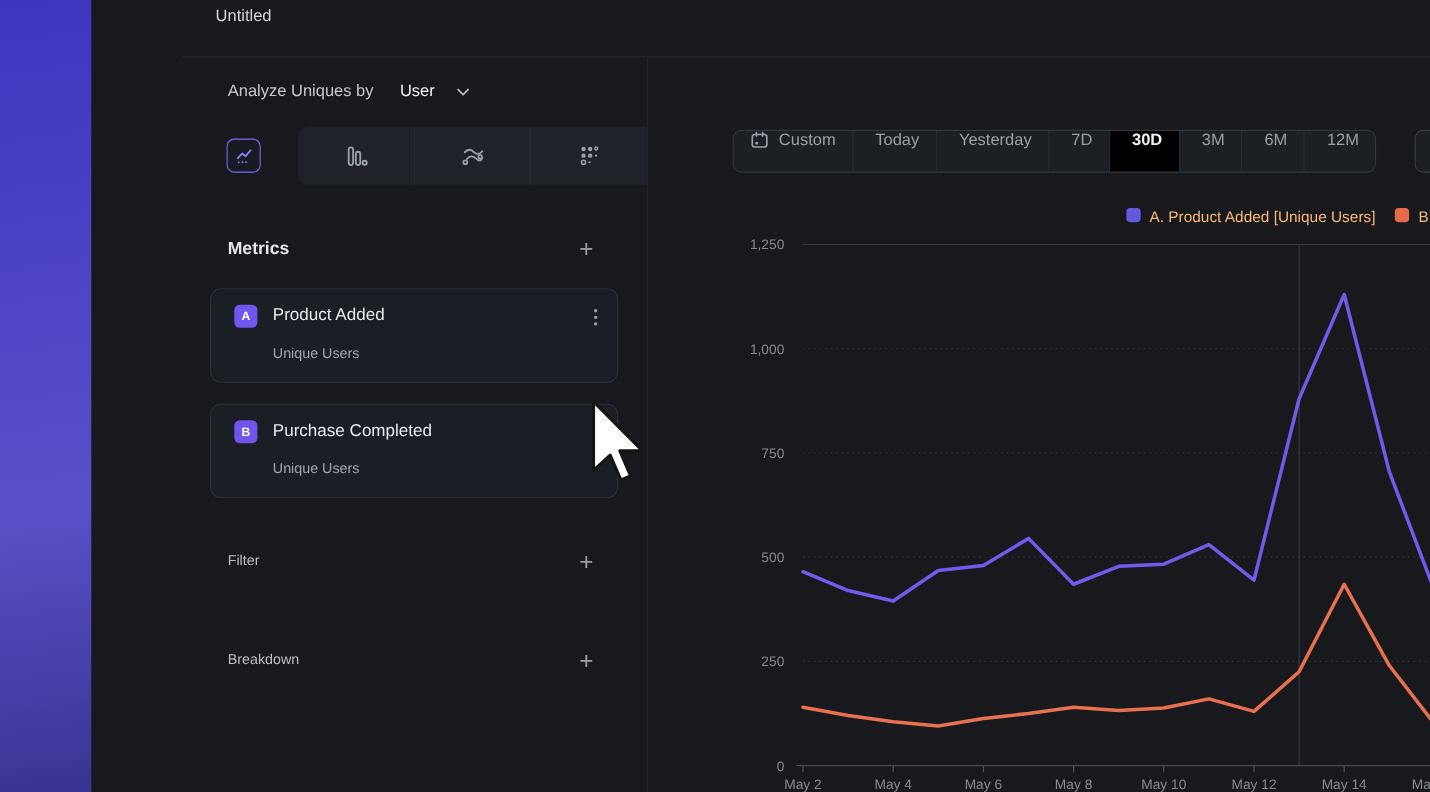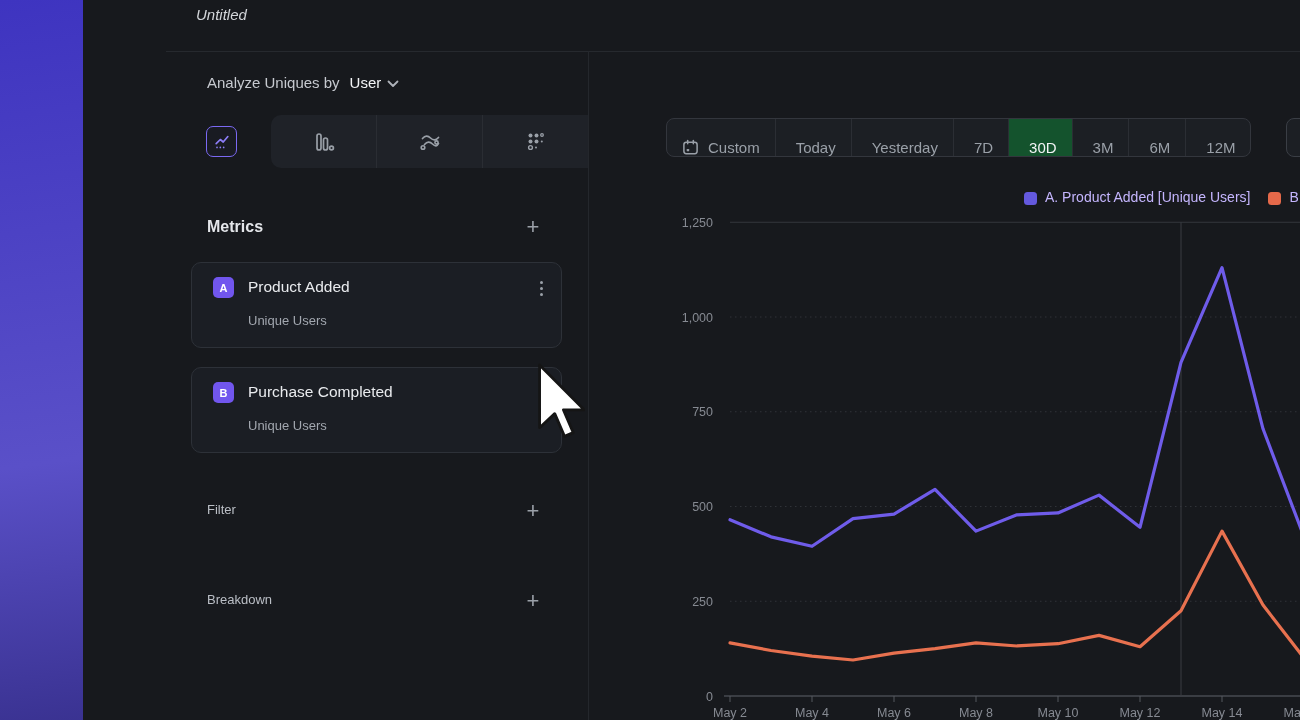--- a/index.html
+++ b/index.html
@@ -11,23 +11,23 @@
     -webkit-font-smoothing:antialiased;
   }
   .app {
     position:absolute; left:83px; top:0; right:0; bottom:0;
     background:#17191d;
   }
   .abs { position:absolute; }
   .hdivider { position:absolute; left:83px; right:0; top:51px; height:1px; background:#26292e; }
   .vdivider { position:absolute; left:505px; top:51px; bottom:0; width:1px; background:#24272c; }
 
-  .win-title { left:113px; top:6px; font-size:15px; font-weight:500; color:#d3d6da;font-style:italic; }
-
-  .analyze-row { left:124px; top:74px; font-size:15px; color:#c6c9cf; display:flex; align-items:center; gap:6px; }
+  .win-title { left:113px; top:6px; font-size:15px; font-weight:500; color:#d3d6da; }
+
+  .analyze-row { left:124px; top:74px; font-size:15px; color:#c6c9cf; display:flex; align-items:center; gap:20px; }
   .analyze-row .val { color:#f3f4f6; font-weight:400; margin-left:4px; }
   .chev { margin-top:2px; }
 
   .tab-selected {
     left:123px; top:126px; width:31px; height:31px;
     border:1.5px solid #7b69f3; border-radius:7px;
     display:flex; align-items:center; justify-content:center;
     background:#191b22;
   }
   .tabs-strip {
@@ -55,35 +55,35 @@
   .metric-sub  { position:absolute; left:56px; top:50px; font-size:13px; color:#a2a7af; }
   .kebab { position:absolute; right:16px; top:16px; display:flex; flex-direction:column; gap:3px; padding:2px; }
   .kebab i { width:3px; height:3px; border-radius:50%; background:#9aa0a8; }
 
   .range-group {
     left:583px; top:118px; height:39px;
     display:inline-flex; align-items:stretch;
     background:#1c1f24; border:1px solid #33363d; border-radius:8px; overflow:hidden;
   }
   .range-btn {
-    display:flex; align-items:flex-end; gap:9px; padding:0 15px;
+    display:flex; align-items:flex-start; gap:9px; padding:0 15px;
     font-size:15px; color:#9aa0a8; white-space:nowrap;
   }
   .range-btn + .range-btn { border-left:1px solid #2b2e34;padding-left:20px; }
-  .range-btn.selected { background:#14532d; color:#f2f3f5; font-weight:400; }
+  .range-btn.selected { background:#000000; color:#f2f3f5; font-weight:700; }
 
   .compare-btn {
     left:1203px; top:118px; height:39px; width:130px;
     background:#1c1f24; border:1px solid #3a3e45; border-radius:8px;
     color:#eef0f2; font-weight:700; font-size:15px;
     display:flex; align-items:center; padding:0 24px;
   }
 
   .legend { left:941px; top:189px; display:flex; gap:18px; white-space:nowrap; }
-  .legend .item { display:flex; align-items:flex-end; gap:8px; font-size:14px; color:#c4b5fd; }
+  .legend .item { display:flex; align-items:flex-start; gap:8px; font-size:14px; color:#fdba74; }
   .legend .swatch { width:13px; height:13px; border-radius:3.5px; display:inline-block; }
 
   .chart-wrap { left:505px; top:205px; width:795px; height:515px; }
 
   .cursor { left:538px; top:363px; z-index:50; pointer-events:none; }
 
   svg { display:block; }
 </style>
 </head>
 <body>

